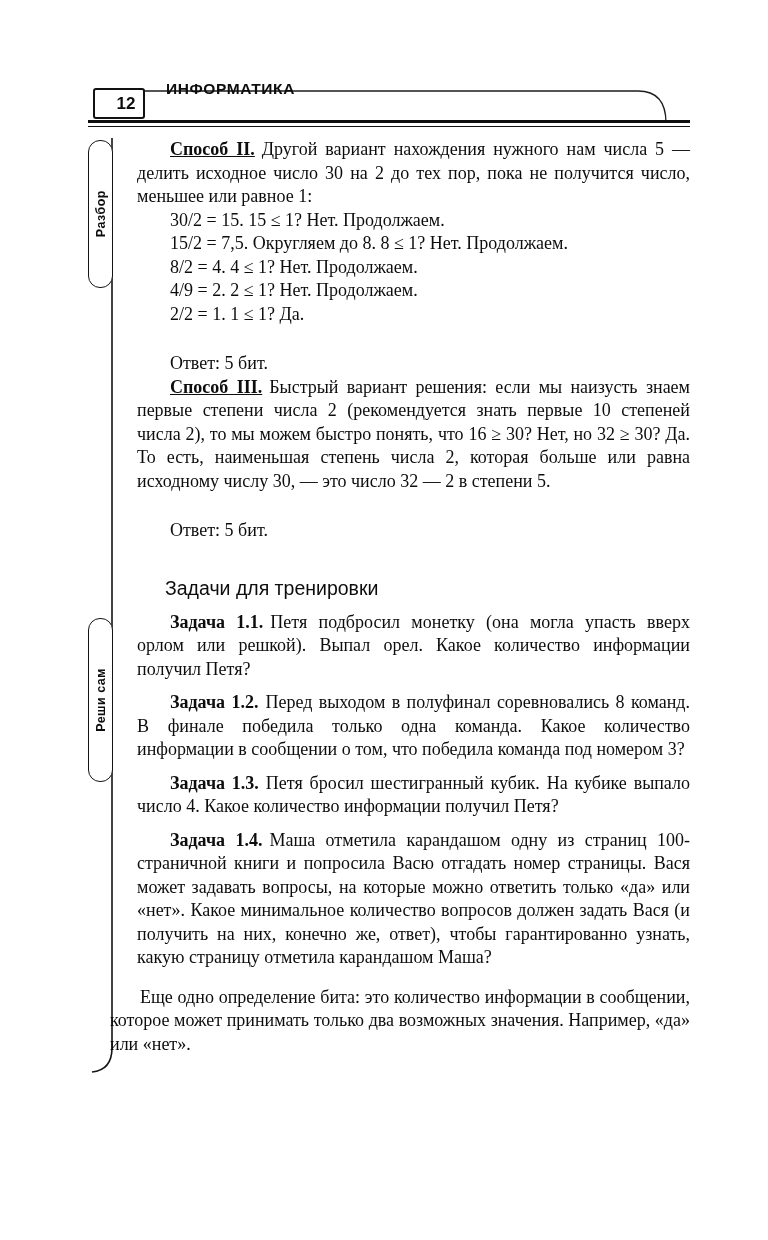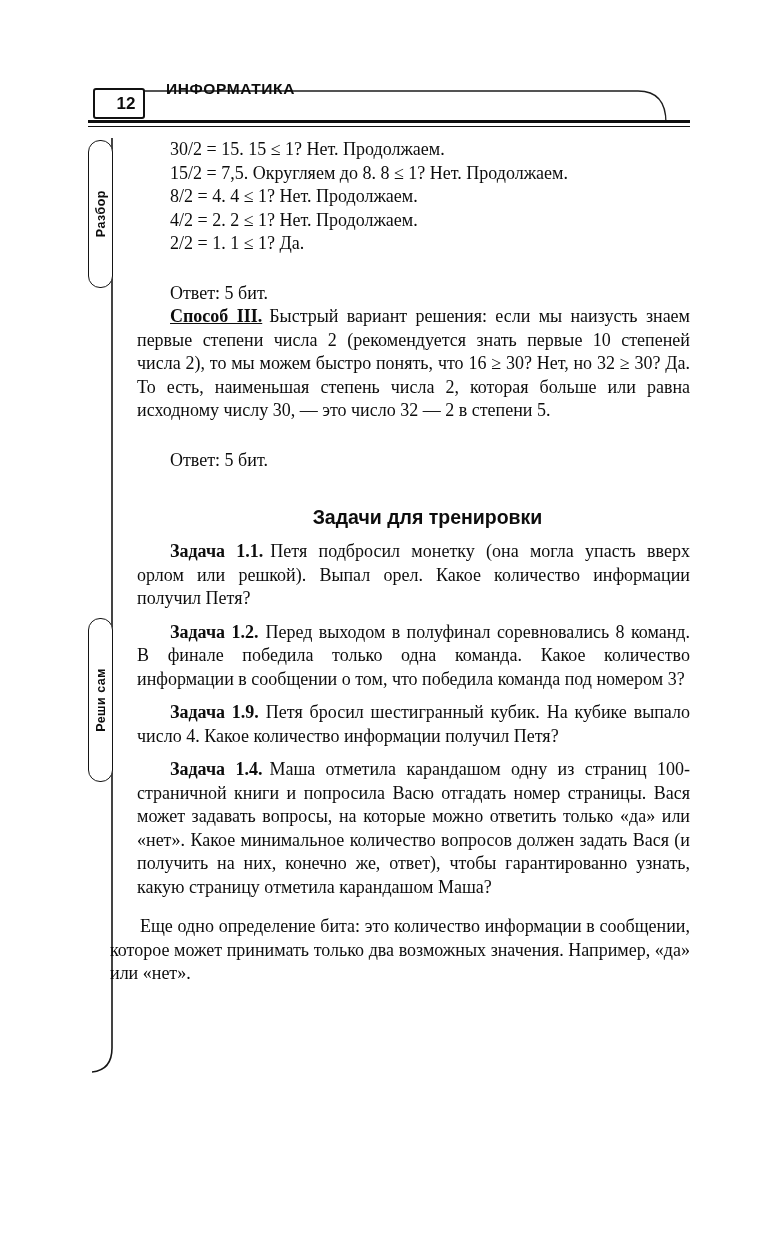--- a/index.html
+++ b/index.html
@@ -49,22 +49,22 @@
     position:absolute; left:137px; top:138px; width:553px;
     font-size:18px; line-height:23.5px; text-align:justify; z-index:2;
   }
   .para { text-indent:33px; }
   .method-label { font-weight:bold; text-decoration:underline; margin-right:7px; }
   .step { padding-left:33px; text-align:left; }
   .answer { margin-top:26px; }
   .m3 { }
   .section-heading {
     font-family:"Liberation Sans","DejaVu Sans",sans-serif;
-    font-weight:bold; font-size:19.5px; line-height:26px;
-    margin:32px 0 4px 0; text-indent:28px; text-align:center;
+    font-weight:normal; font-size:19.5px; line-height:26px;
+    margin:32px 0 4px 0; text-indent:28px; text-align:left;
   }
   .task { margin-top:10px; }
   .task-label { font-weight:bold; margin-right:7px; }
   .footer-note {
     margin-left:-27px; width:580px; margin-top:16px;
     text-indent:30px; text-align:justify;
   }
   .b { font-weight:normal; }
 </style>
 </head>
@@ -86,38 +86,39 @@
   </svg>
   <div class="side-tab tab-razbor">
     <span>Разбор</span>
   </div>
   <div class="side-tab tab-reshi">
     <span>Реши сам</span>
   </div>
 
   <main class="content">
 
+    <p class="para"><span class="method-label">Способ II.</span><span>Другой вариант нахождения нужного нам числа 5 — делить исходное число 30 на 2 до тех пор, пока не получится число, меньшее или равное 1:</span></p>
 
     <div class="step">30/2 = 15. 15 ≤ 1? Нет. Продолжаем.</div>
     <div class="step">15/2 = 7,5. Округляем до 8. 8 ≤ 1? Нет. Продолжаем.</div>
     <div class="step">8/2 = 4. 4 ≤ 1? Нет. Продолжаем.</div>
-    <div class="step">4/2 = 2. 2 ≤ 1? Нет. Продолжаем.</div>
+    <div class="step">4/9 = 2. 2 ≤ 1? Нет. Продолжаем.</div>
     <div class="step">2/2 = 1. 1 ≤ 1? Да.</div>
 
     <p class="para answer">Ответ: 5 бит.</p>
 
     <p class="para m3"><span class="method-label">Способ III.</span><span>Быстрый вариант решения: если мы наизусть знаем первые степени числа 2 (рекомендуется знать первые 10 степеней числа 2), то мы можем быстро понять, что 16 ≥ 30? Нет, но 32 ≥ 30? Да. То есть, наименьшая степень числа 2, которая больше или равна исходному числу 30, — это число 32 — 2 в степени 5.</span></p>
     <p class="para answer">Ответ: 5 бит.</p>
 
     <h2 class="section-heading">Задачи для тренировки</h2>
 
     <p class="para task"><span class="task-label">Задача 1.1.</span><span>Петя подбросил монетку (она могла упасть вверх орлом или решкой). Выпал орел. Какое количество информации получил Петя?</span></p>
 
     <p class="para task"><span class="task-label">Задача 1.2.</span><span>Перед выходом в полуфинал соревновались 8 команд. В финале победила только одна команда. Какое количество информации в сообщении о том, что победила команда под номером 3?</span></p>
 
-    <p class="para task"><span class="task-label">Задача 1.9.</span><span>Петя бросил шестигранный кубик. На кубике выпало число 4. Какое количество информации получил Петя?</span></p>
+    <p class="para task"><span class="task-label">Задача 1.3.</span><span>Петя бросил шестигранный кубик. На кубике выпало число 4. Какое количество информации получил Петя?</span></p>
 
     <p class="para task"><span class="task-label">Задача 1.4.</span><span>Маша отметила карандашом одну из страниц 100-страничной книги и попросила Васю отгадать номер страницы. Вася может задавать вопросы, на которые можно ответить только «да» или «нет». Какое минимальное количество вопросов должен задать Вася (и получить на них, конечно же, ответ), чтобы гарантированно узнать, какую страницу отметила карандашом Маша?</span></p>
 
     <p class="footer-note"><span>Еще одно определение </span><span class="b">бита</span><span>: это количество информации в сообщении, которое может принимать только два возможных значения. Например, «да» или «нет».</span></p>
 
   </main>
 </div>
 
 </body></html>

